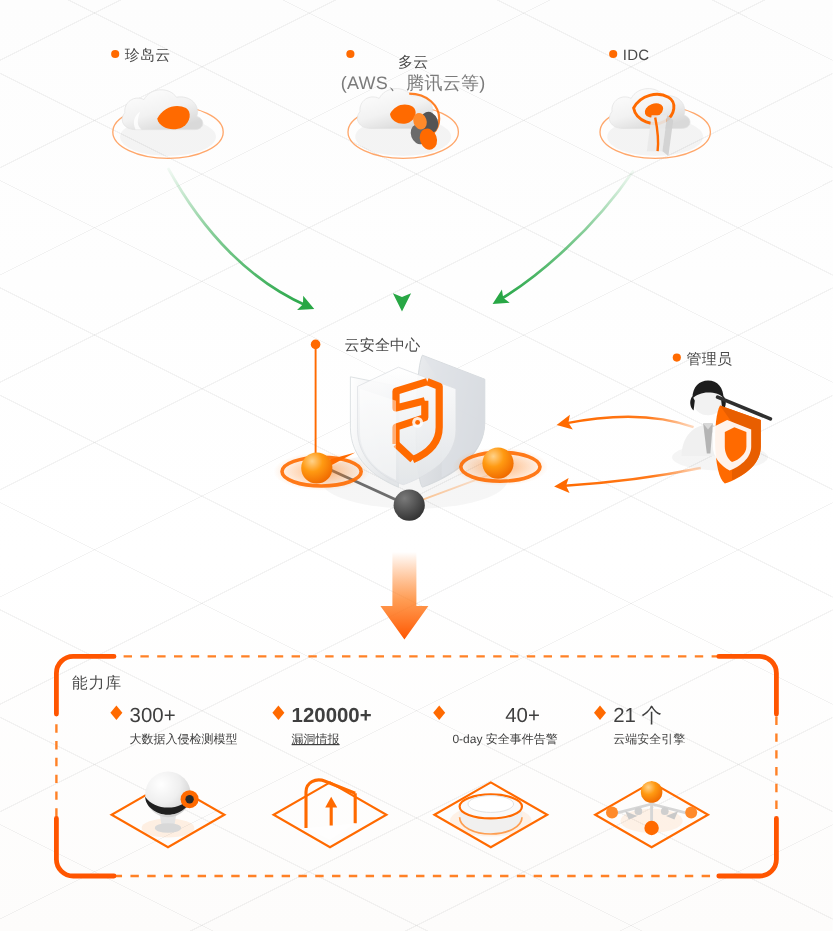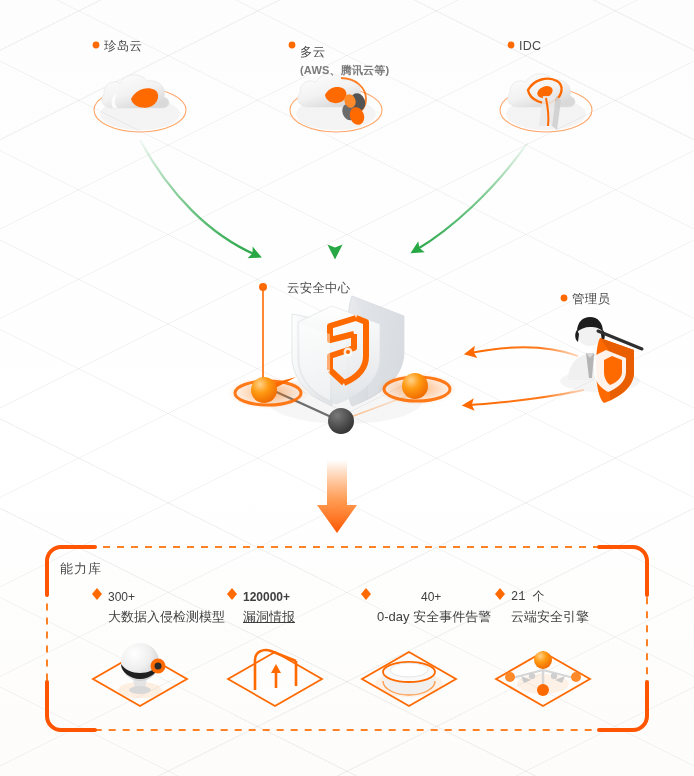--- a/index.html
+++ b/index.html
@@ -26,36 +26,35 @@
   .label{
     position:absolute;
     color:#4a4a4a;
     font-size:12.5px;
     line-height:16px;
     white-space:nowrap;
     letter-spacing:.2px;
   }
   .label .sub{
     display:block;
-    font-size:11px;
+    font-size:15px;
     color:#7b7b7b;
     margin-top:2px;
-    font-weight:bold;
   }
   .cap-num{
     position:absolute;
     color:#3f3f3f;
-    font-size:12px;
+    font-size:17px;
     line-height:18px;
     white-space:nowrap;
   }
   .cap-desc{
     position:absolute;
     color:#3f3f3f;
-    font-size:13px;
+    font-size:10px;
     line-height:18px;
     white-space:nowrap;
   }
   .panel-title{
     position:absolute;
     left:60px;top:560px;
     color:#4a4a4a;
     font-size:13px;
     letter-spacing:1px;
   }
@@ -329,21 +328,21 @@
       <circle cx="554" cy="676" r="3.2" fill="#cfcfcf"></circle>
     </g>
   </svg>
 
   <div class="layer">
 
     <div class="label" style="left:104px;top:38px;">
       <span>珍岛云</span>
     </div>
 
-    <div class="label" style="left:300px;top:44px;">
+    <div class="label" style="left:284px;top:44px;text-align:center;">
       <span>多云</span>
       <span class="sub">(AWS、腾讯云等)</span>
     </div>
 
     <div class="label" style="left:519px;top:38px;">
       <span>IDC</span>
     </div>
 
     <div class="label" style="left:271px;top:280px;margin-left:16px;">
       <span>云安全中心</span>
@@ -357,17 +356,17 @@
 
     <div class="cap-num" style="left:108px;top:588px;">300+</div>
     <div class="cap-desc" style="left:108px;top:608px;">大数据入侵检测模型</div>
 
     <div class="cap-num" style="left:243px;top:588px;font-weight:bold;">120000+</div>
     <div class="cap-desc" style="left:243px;top:608px;text-decoration:underline;">漏洞情报</div>
 
     <div class="cap-num" style="left:377px;top:588px;margin-left:44px;">40+</div>
     <div class="cap-desc" style="left:377px;top:608px;">0-day 安全事件告警</div>
 
-    <div class="cap-num" style="left:511px;top:588px;font-family:Liberation Mono, monospace;">21 个</div>
+    <div class="cap-num" style="left:511px;top:588px;">21 个</div>
     <div class="cap-desc" style="left:511px;top:608px;">云端安全引擎</div>
   </div>
 
 </div>
 
 </body></html>

